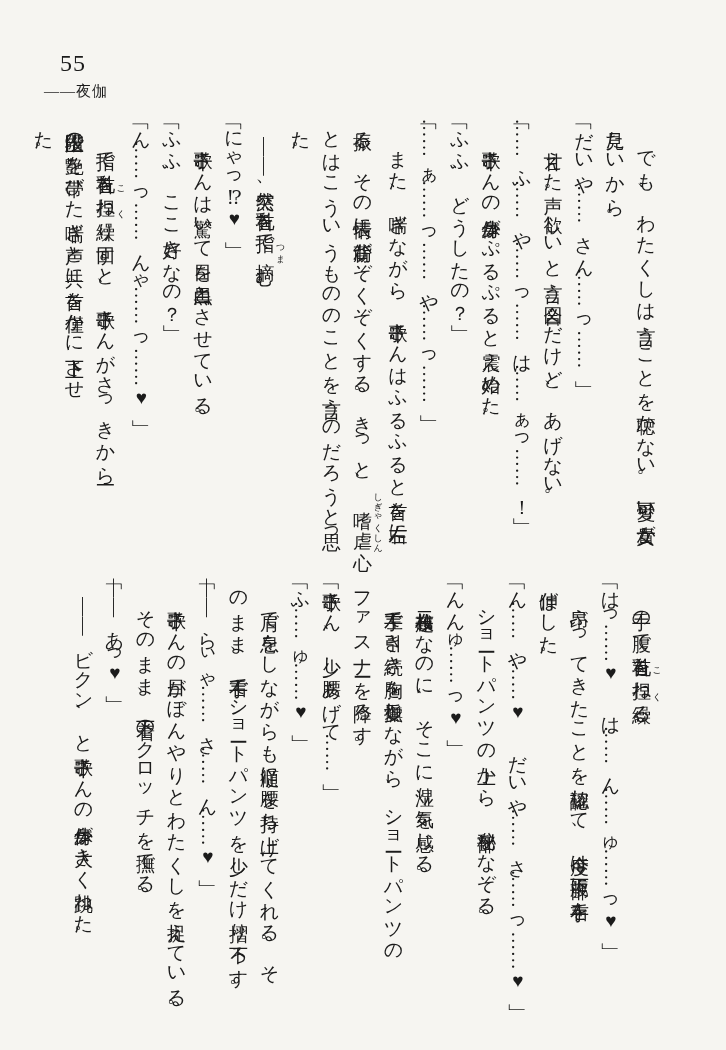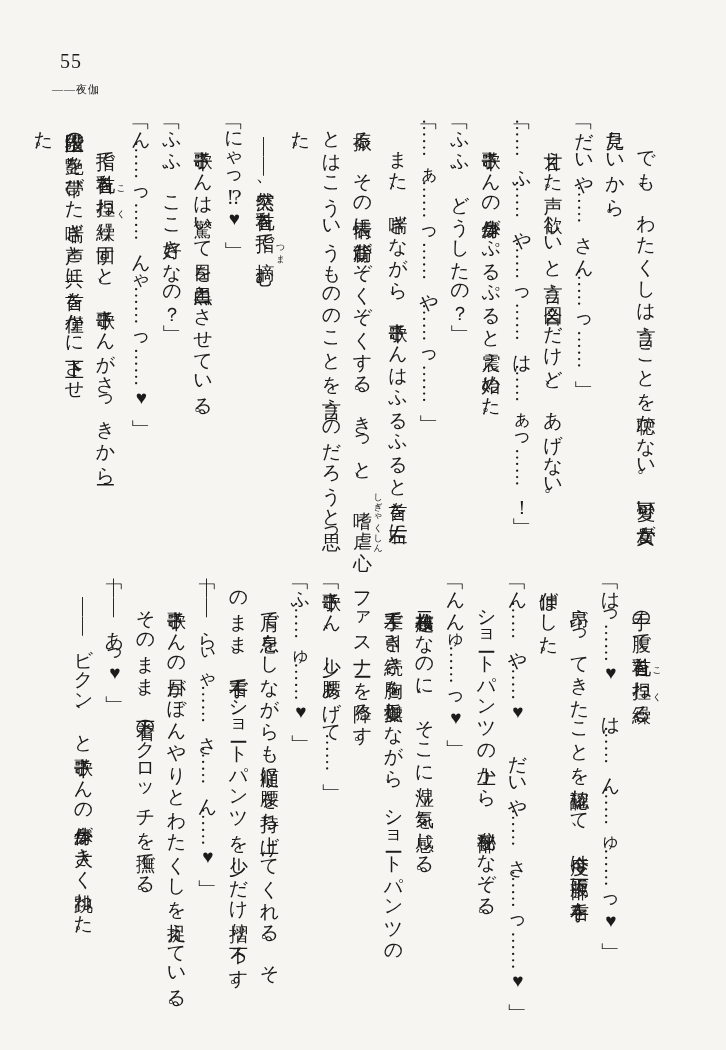--- a/index.html
+++ b/index.html
@@ -12,28 +12,28 @@
     position: relative;
     background: #f6f5f1;
     font-family: "Liberation Serif", "DejaVu Serif", serif;
     color: #1b1b1b;
     overflow: hidden;
   }
   .page-number {
     position: absolute;
     left: 60px;
     top: 50px;
-    font-size: 20px;
+    font-size: 24px;
     letter-spacing: 1px;
   }
   .chapter-header {
     position: absolute;
-    left: 52px;
+    left: 44px;
     top: 82px;
-    font-size: 11px;
+    font-size: 15px;
     letter-spacing: 1px;
   }
   .vblock {
     position: absolute;
     right: 64px;
     writing-mode: vertical-rl;
     text-orientation: mixed;
     font-size: 19px;
     line-height: 31px;
     letter-spacing: 0.5px;

